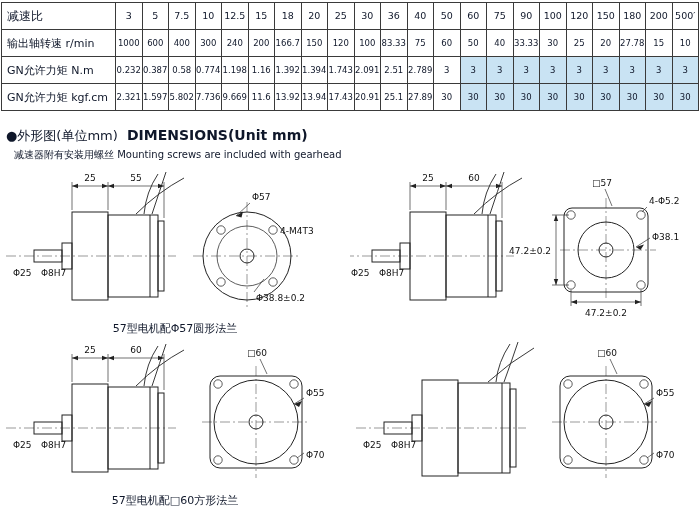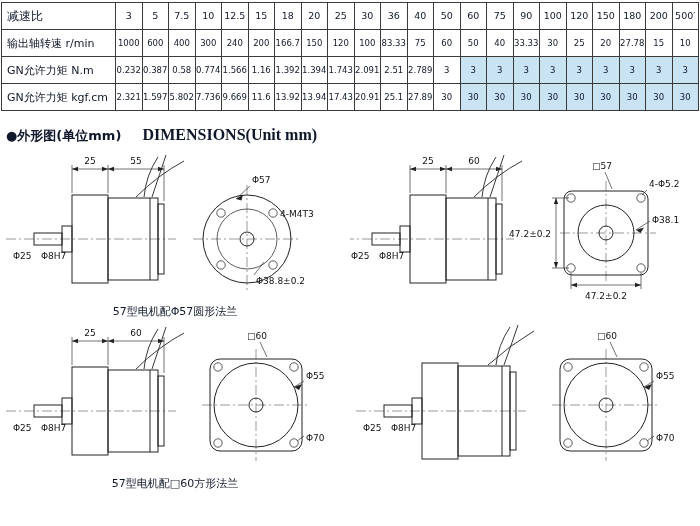--- a/index.html
+++ b/index.html
@@ -7,22 +7,22 @@
         font-family:"DejaVu Sans","Liberation Sans",sans-serif;color:#0f172a;}
   
   table.ratio{border-collapse:collapse;table-layout:fixed;width:698px;margin:2px 1px 0 1px;}
   table.ratio td{border:1px solid #3a3a3a;text-align:center;padding:0;height:26px;
                  font-size:8.5px;line-height:1;overflow:hidden;white-space:nowrap;}
   table.ratio td.lbl{width:108px;text-align:left;padding-left:5px;font-size:11px;}
   table.ratio tr.hdr td{font-size:9.5px;}
   table.ratio tr.hdr td.lbl{font-size:12px;}
   
   .sec-head{margin:14px 0 0 6px;}
-  .sec-head .cn{font-size:13px;font-weight:bold;}
-  .sec-head .en{font-size:16px;font-weight:bold;margin-left:16px;font-family:Liberation Serif, serif;}
+  .sec-head .cn{font-size:13px;font-weight:normal;}
+  .sec-head .en{font-size:14px;font-weight:bold;margin-left:4px;}
   .note{margin:3px 0 0 14px;font-size:10px;}
   
   .grid{display:grid;grid-template-columns:350px 350px;margin-top:6px;row-gap:4px;}
   figure.panel{margin:0;width:350px;}
   figure.panel svg{display:block;}
   figcaption.cap{text-align:center;font-size:11px;font-weight:normal;margin-top:1px;}
   
   .ln{stroke:#222;fill:none;stroke-width:1;}
   .thin{stroke:#333;fill:none;stroke-width:0.7;}
   .thin2{stroke:#333;fill:none;stroke-width:0.8;}
@@ -87,21 +87,21 @@
           <td>27.78</td>
           <td>15</td>
           <td>10</td>
         </tr>
         <tr>
           <td class="lbl">GN允许力矩 N.m</td>
           <td>0.232</td>
           <td>0.387</td>
           <td>0.58</td>
           <td>0.774</td>
-          <td>1.566</td>
+          <td>1.198</td>
           <td>1.16</td>
           <td>1.392</td>
           <td>1.394</td>
           <td>1.743</td>
           <td>2.091</td>
           <td>2.51</td>
           <td>2.789</td>
           <td>3</td>
           <td style="background: rgb(201, 227, 243);">3</td>
           <td style="background: rgb(201, 227, 243);">3</td>
@@ -137,20 +137,24 @@
           <td style="background: rgb(201, 227, 243);">30</td>
           <td style="background: rgb(201, 227, 243);">30</td>
           <td style="background: rgb(201, 227, 243);">30</td>
         </tr>
       </tbody>
     </table>
 
   <div class="sec-head">
     <span class="cn">●外形图(单位mm)</span>
     <span class="en">DIMENSIONS(Unit mm)</span>
+  </div>
+  <div class="note">
+    <span>减速器附有安装用螺丝</span>
+    <span>Mounting screws are included with gearhead</span>
   </div>
 
   <div class="grid">
 
     <figure class="panel">
       <svg width="348" height="152" viewBox="0 0 348 152">
         <g>
           <line class="cl" x1="6" y1="88" x2="176" y2="88"></line>
           <g class="ln">
             <rect x="34" y="82" width="28" height="12"></rect>

